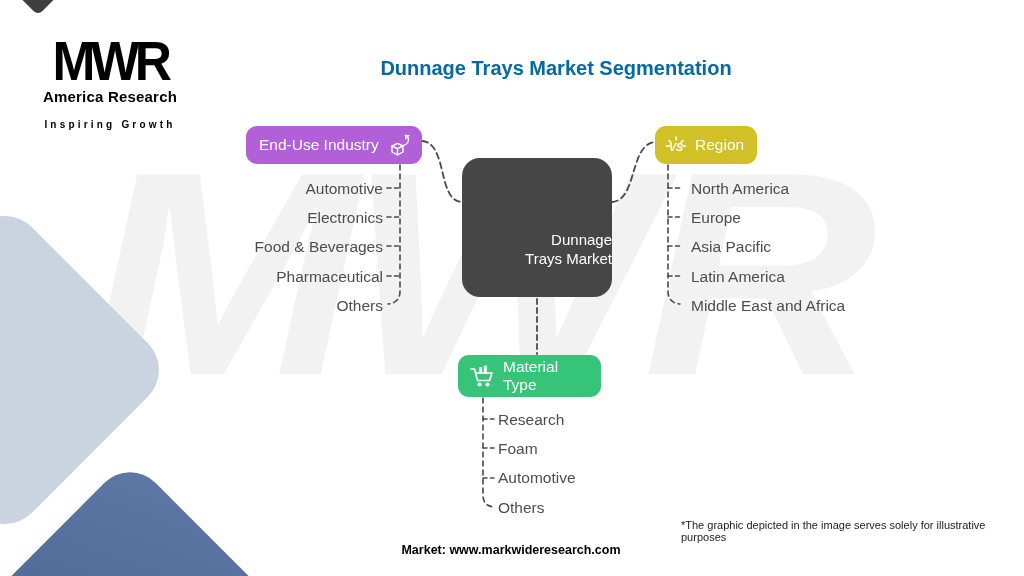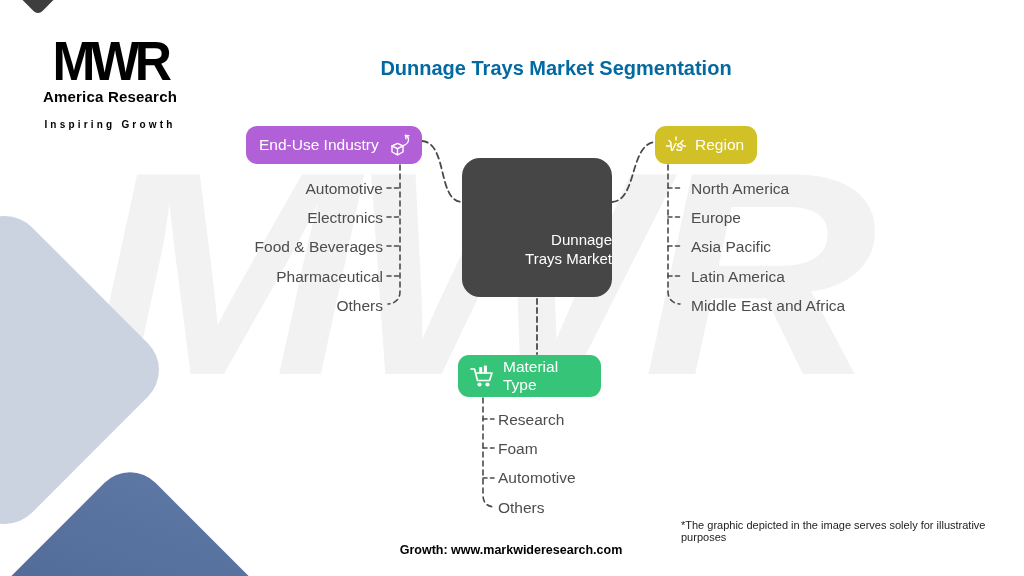--- a/index.html
+++ b/index.html
@@ -171,16 +171,16 @@
     <div class="row">Middle East and Africa</div>
   </div>
 
   <div class="list" id="list-material">
     <div class="row">Research</div>
     <div class="row">Foam</div>
     <div class="row">Automotive</div>
     <div class="row">Others</div>
   </div>
 
-  <div class="source">Growth: www.markwideresearch.com</div>
+  <div class="source">Market: www.markwideresearch.com</div>
   <div class="disclaimer">*The graphic depicted in the image serves solely for illustrative purposes</div>
 
 </div>
 
 </body></html>

